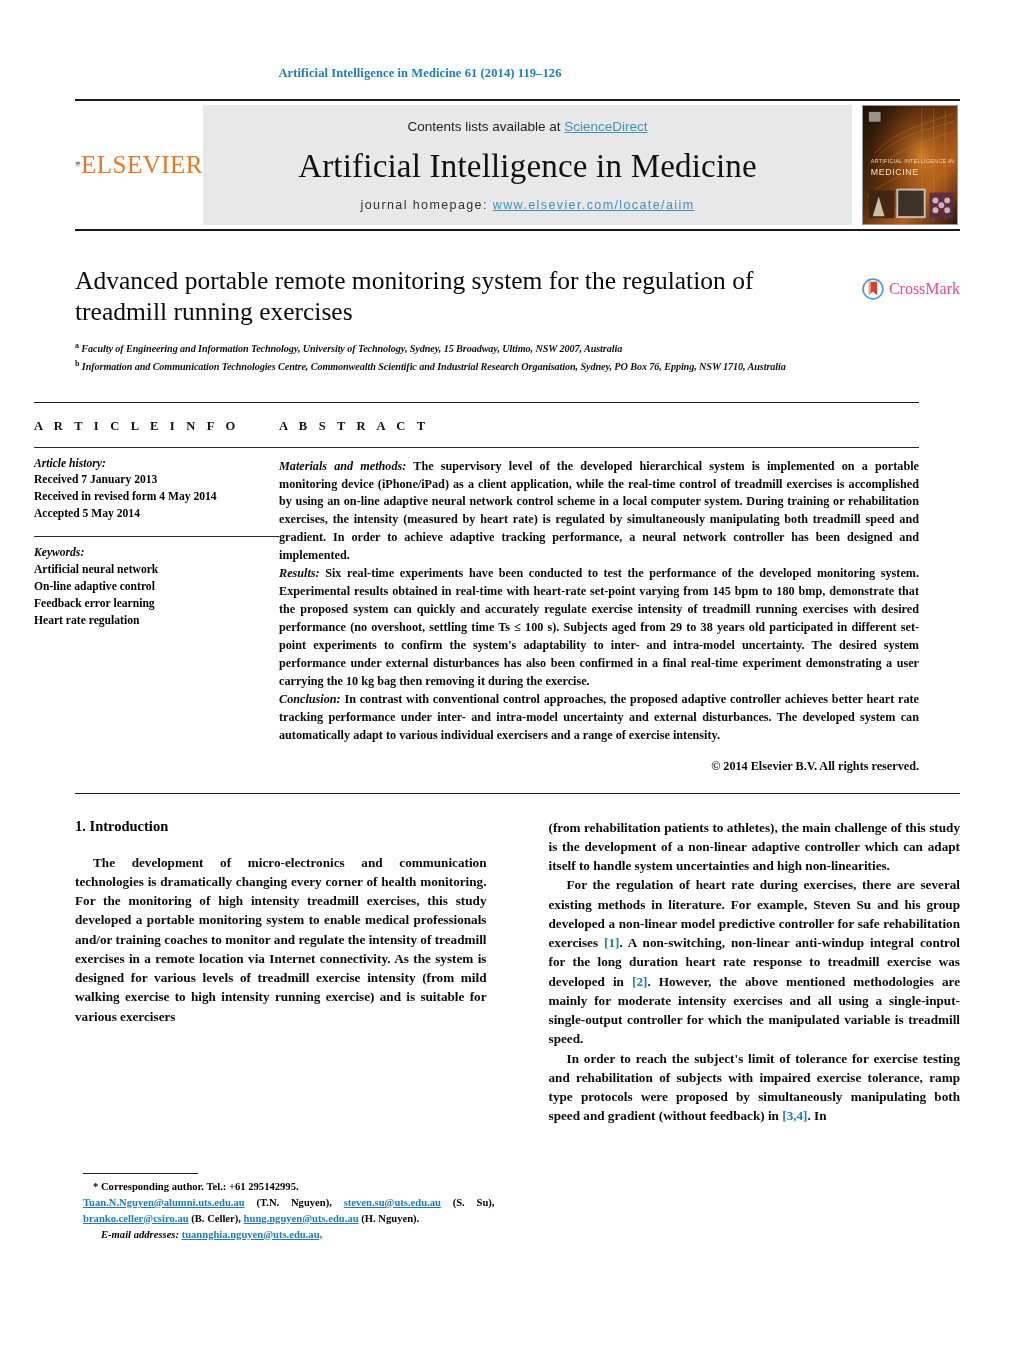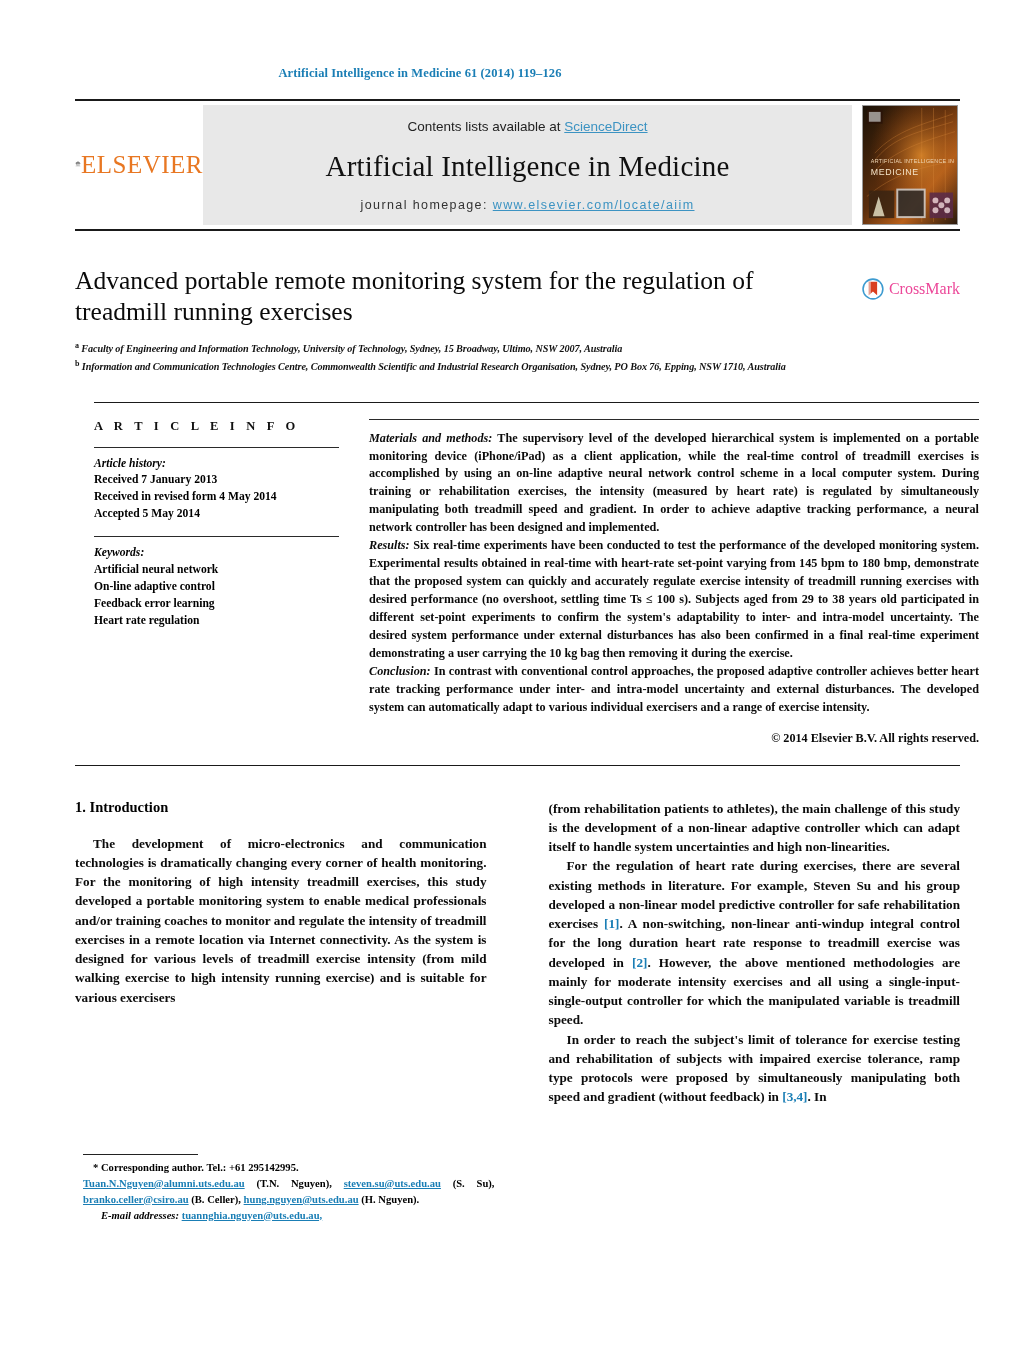--- a/index.html
+++ b/index.html
@@ -76,21 +76,21 @@
     margin: 4px 0 4px 0;
   }
   .contents-line {
     font-family: "Liberation Sans", sans-serif;
     font-size: 13.5px;
     color: #222;
   }
   .contents-line .sd { color: #3c93c2; }
   .journal-title {
     font-family: "Liberation Serif", serif;
-    font-size: 29px;
+    font-size: 33px;
     color: #111;
     letter-spacing: .2px;
   }
   .homepage-line {
     font-family: "Liberation Sans", sans-serif;
     font-size: 12.5px;
     letter-spacing: 1.4px;
     color: #333;
   }
   .homepage-line .url { color: #3c93c2; }
@@ -155,26 +155,25 @@
     gap: 5px;
   }
   .crossmark-label {
     font-family: "Liberation Serif", serif;
     font-size: 16px;
     color: #ec4899;
   }
 
   
   .info-abstract {
-    margin: 26px 75px 0 94px;
+    margin: 26px 75px 0 34px;
     width: 885px;
     border-top: 1.5px solid #1a1a1a;
     padding-top: 16px;
     display: flex;
-    gap: 30px;
   }
   .col-info { flex: 0 0 245px; }
   .col-abs  { flex: 1 1 auto; }
 
   .sec-head {
     font-family: "Liberation Serif", serif;
     font-weight: bold;
     font-size: 12.5px;
     letter-spacing: 4.2px;
     color: #111;
@@ -206,21 +205,21 @@
   }
 
   .post-abs-rule {
     margin: 17px 75px 0 75px;
     width: 885px;
     border-top: 1.5px solid #1a1a1a;
   }
 
   
   .body-cols {
-    margin: 33px 75px 0 75px;
+    margin: 24px 75px 0 75px;
     width: 885px;
     display: flex;
     gap: 62px;
   }
   .bcol { flex: 1 1 0; position: relative; }
   .sec-title {
     font-family: "Liberation Serif", serif;
     font-weight: bold;
     font-size: 14.5px;
     margin: 0 0 18px 0;
@@ -414,20 +413,21 @@
       <div class="kw-block">
         <div class="lbl">Keywords:</div>
         <div>Artificial neural network</div>
         <div>On-line adaptive control</div>
         <div>Feedback error learning</div>
         <div>Heart rate regulation</div>
       </div>
     </div>
 
     <div class="col-abs">
+      <div class="sec-head">A B S T R A C T</div>
       <div class="rule-abs"></div>
       <div class="abstract-body">
         <p><span class="run-in">Materials and methods:</span><span> The supervisory level of the developed hierarchical system is implemented on a portable monitoring device (iPhone/iPad) as a client application, while the real-time control of treadmill exercises is accomplished by using an on-line adaptive neural network control scheme in a local computer system. During training or rehabilitation exercises, the intensity (measured by heart rate) is regulated by simultaneously manipulating both treadmill speed and gradient. In order to achieve adaptive tracking performance, a neural network controller has been designed and implemented.</span></p>
         <p><span class="run-in">Results:</span><span> Six real-time experiments have been conducted to test the performance of the developed monitoring system. Experimental results obtained in real-time with heart-rate set-point varying from 145 bpm to 180 bmp, demonstrate that the proposed system can quickly and accurately regulate exercise intensity of treadmill running exercises with desired performance (no overshoot, settling time Ts ≤ 100 s). Subjects aged from 29 to 38 years old participated in different set-point experiments to confirm the system's adaptability to inter- and intra-model uncertainty. The desired system performance under external disturbances has also been confirmed in a final real-time experiment demonstrating a user carrying the 10 kg bag then removing it during the exercise.</span></p>
         <p><span class="run-in">Conclusion:</span><span> In contrast with conventional control approaches, the proposed adaptive controller achieves better heart rate tracking performance under inter- and intra-model uncertainty and external disturbances. The developed system can automatically adapt to various individual exercisers and a range of exercise intensity.</span></p>
         <div class="copyright">© 2014 Elsevier B.V. All rights reserved.</div>
       </div>
     </div>
   </div>
 

